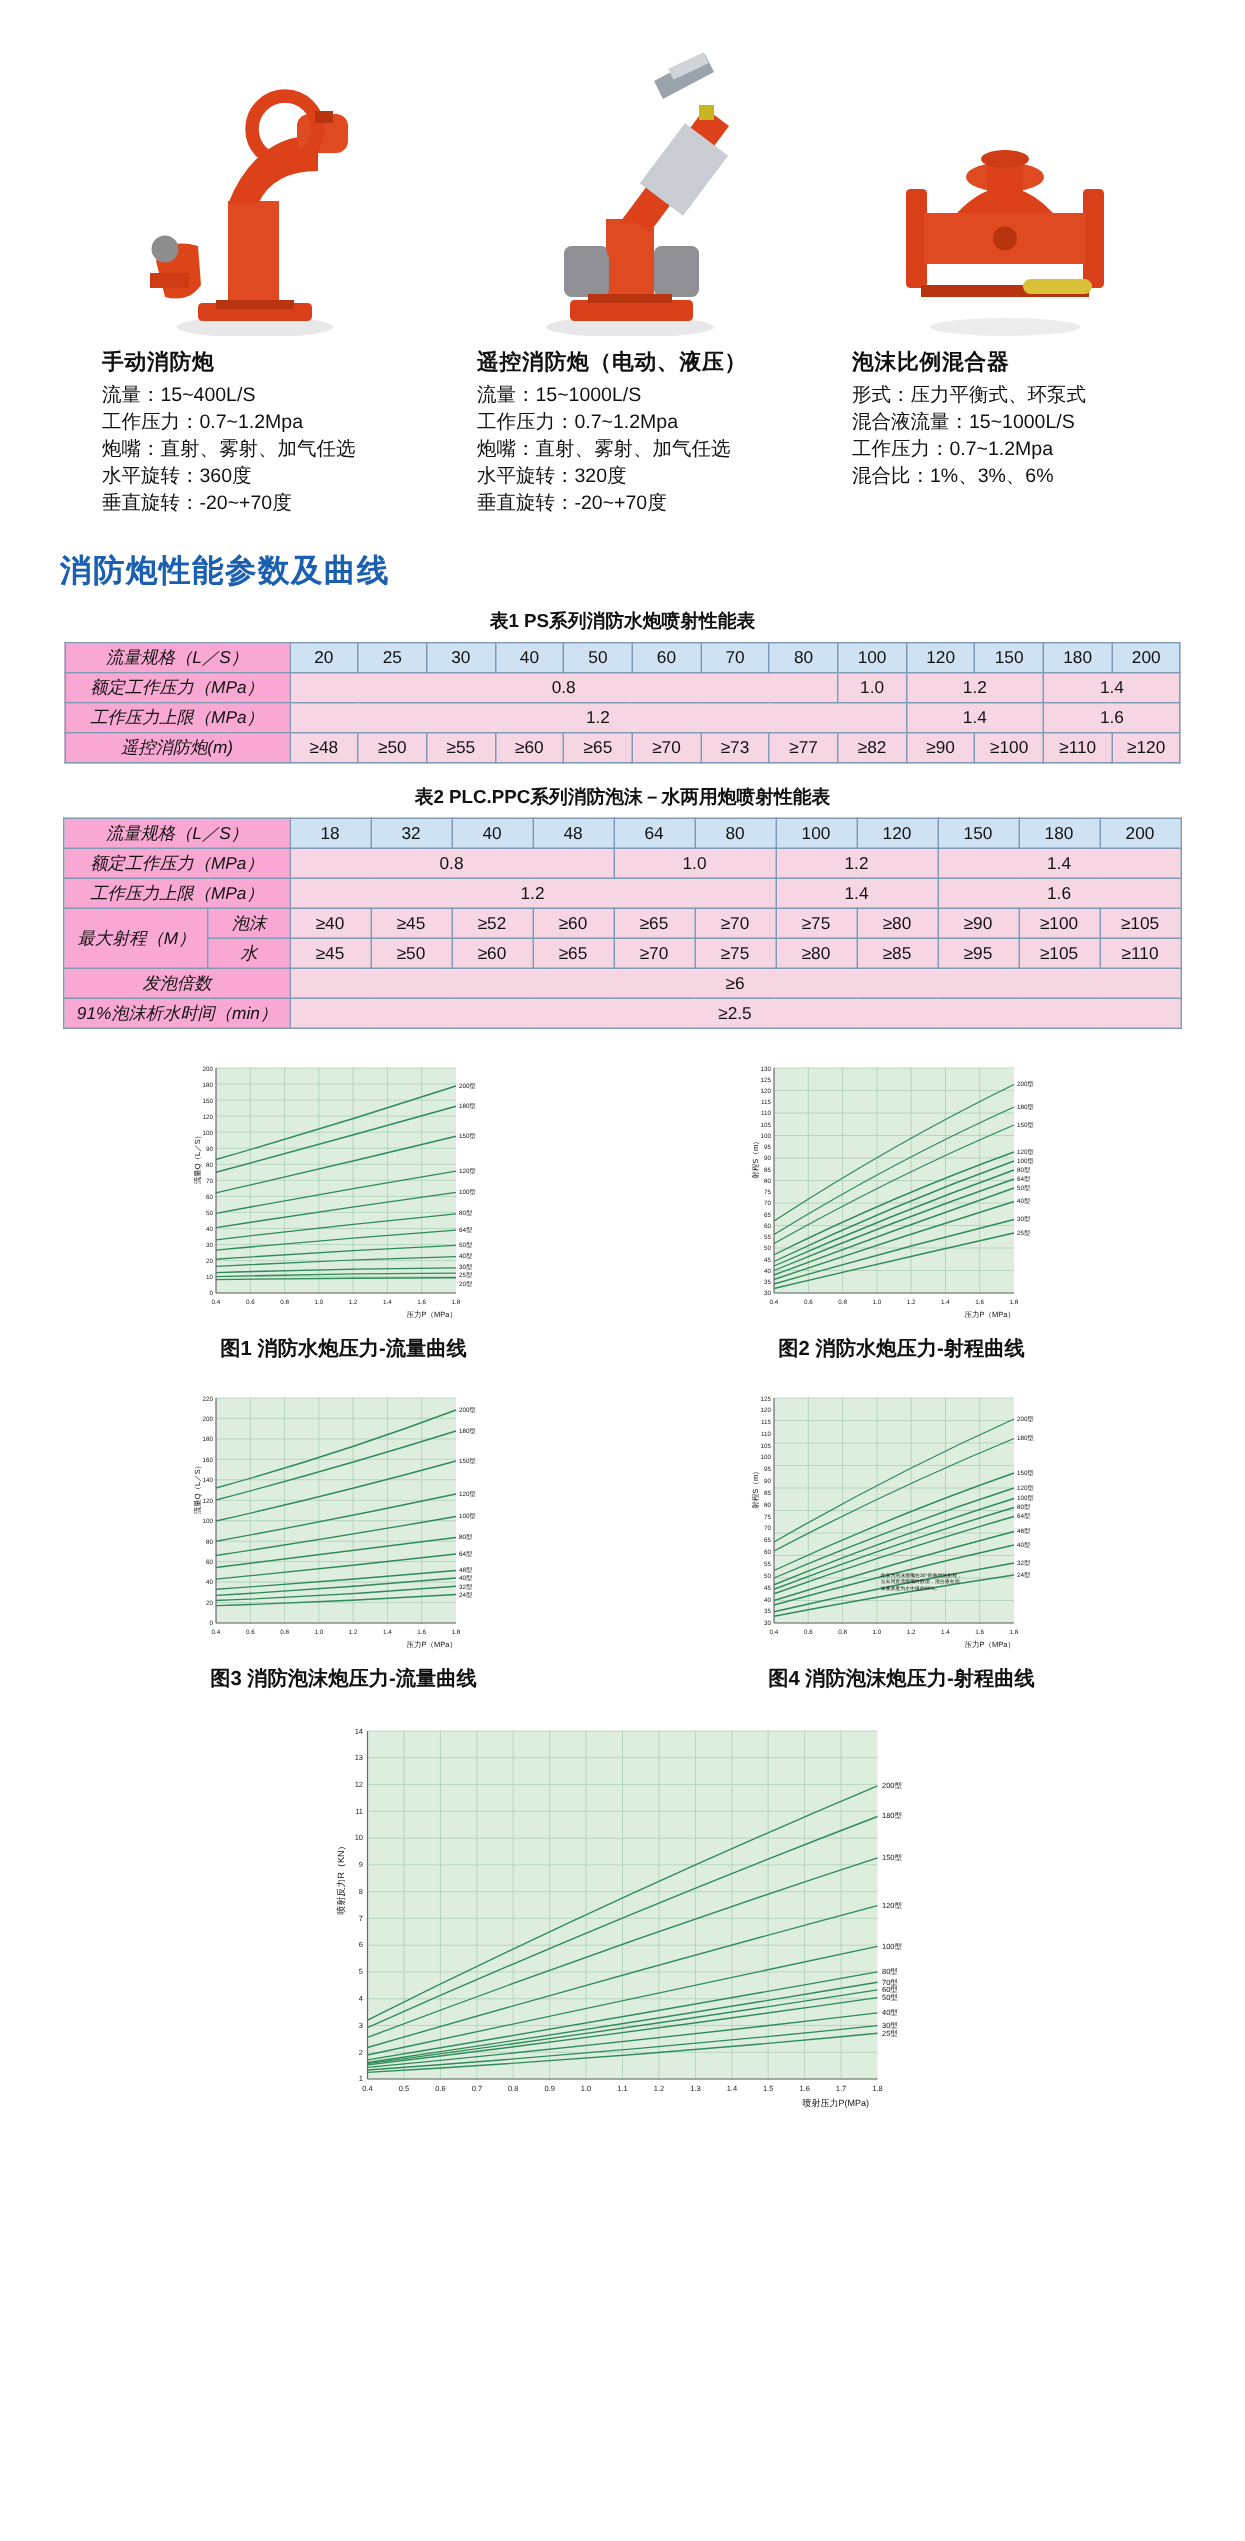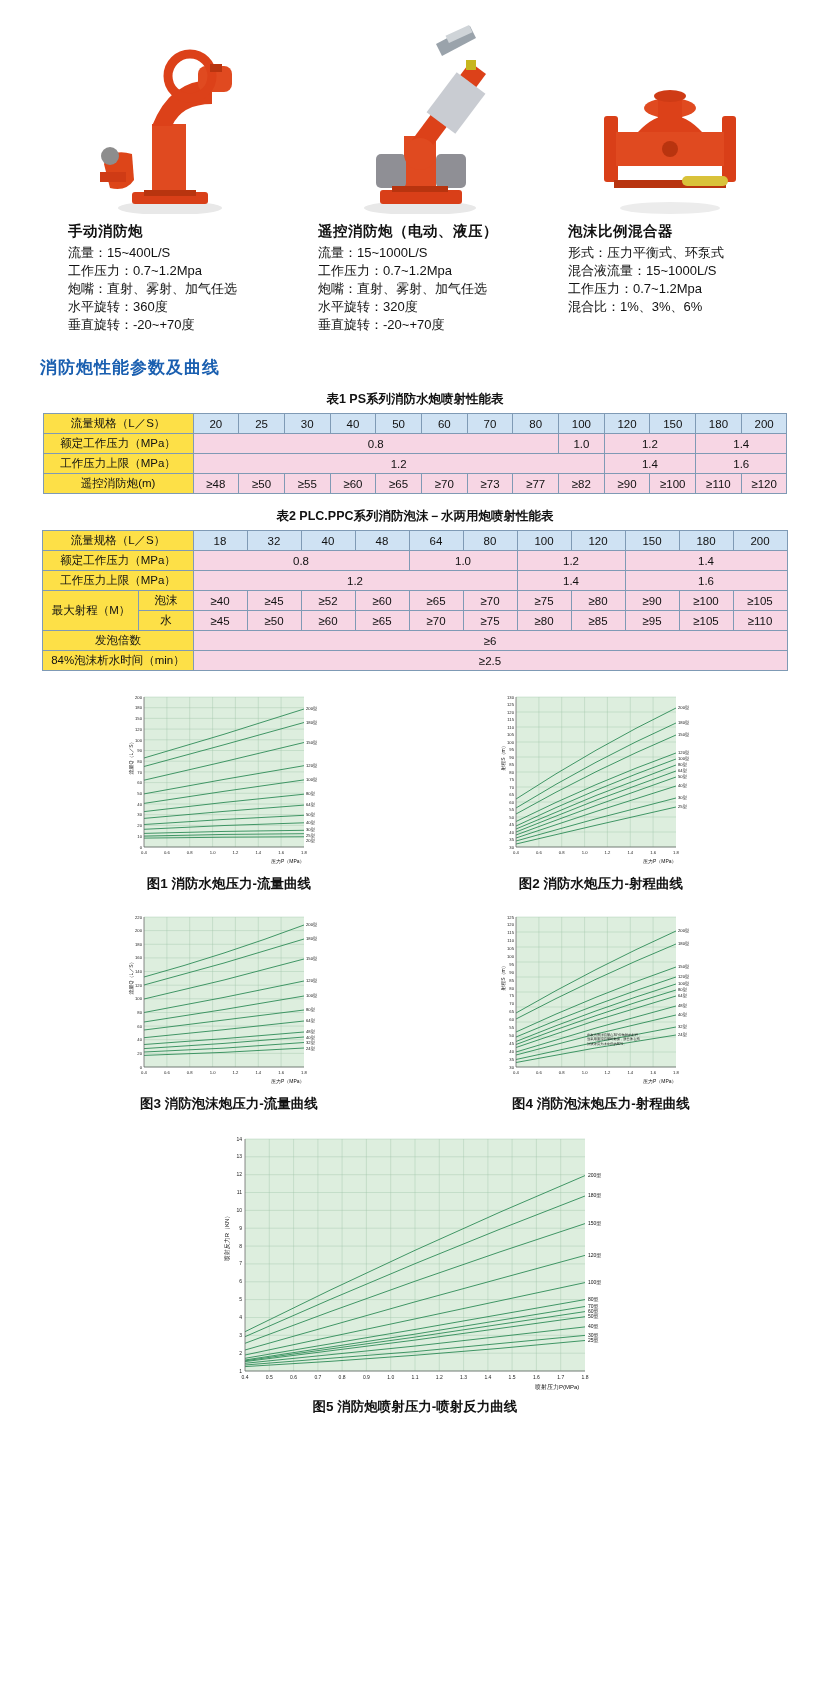--- a/index.html
+++ b/index.html
@@ -10,21 +10,21 @@
     background: #ffffff;
     font-family: "Liberation Sans", "DejaVu Sans", sans-serif;
     color: #1a1a1a;
     position: relative;
     overflow: hidden;
   }
 
   
   .products {
     display: flex;
-    padding: 4px 40px 0 40px;
+    padding: 14px 40px 0 40px;
     gap: 0;
   }
   .product {
     width: 253px;
     padding-left: 10px;
   }
   .product-img {
     height: 210px;
     display: flex;
     align-items: flex-end;
@@ -44,21 +44,21 @@
   .spec-line {
     font-size: 13px;
     line-height: 18px;
     color: #111;
     white-space: nowrap;
   }
 
   
   .section-heading {
     color: #1a5fb0;
-    font-size: 17px;
+    font-size: 21px;
     font-weight: bold;
     margin: 22px 0 12px 40px;
     letter-spacing: 1px;
   }
 
   
   .table-caption {
     text-align: center;
     font-size: 12.5px;
     font-weight: bold;
@@ -74,21 +74,21 @@
   table.spec td, table.spec th {
     border: 1px solid #7f9ab5;
     font-size: 11.5px;
     text-align: center;
     height: 20px;
     padding: 1px 2px;
     color: #111;
     font-weight: normal;
   }
   .hdr-cell { background: #cfe2f3; }
-  .lbl-cell { background: #fde047; text-align: center; }
+  .lbl-cell { background: #f9a8d4; text-align: center; font-style: italic; }
   .val-cell { background: #f7d6e4; }
 
   
   .charts-grid {
     width: 760px;
     margin: 16px auto 0 auto;
   }
   .chart-row {
     display: flex;
     justify-content: center;
@@ -319,21 +319,21 @@
       <td class="val-cell">≥85</td>
       <td class="val-cell">≥95</td>
       <td class="val-cell">≥105</td>
       <td class="val-cell">≥110</td>
     </tr>
     <tr>
       <td class="lbl-cell" colspan="2">发泡倍数</td>
       <td class="val-cell" colspan="11">≥6</td>
     </tr>
     <tr>
-      <td class="lbl-cell" colspan="2">84%泡沫析水时间（min）</td>
+      <td class="lbl-cell" colspan="2">91%泡沫析水时间（min）</td>
       <td class="val-cell" colspan="11">≥2.5</td>
     </tr>
   </tbody>
 </table>
 
 <div class="charts-grid">
 
   <div class="chart-row">
 
     <div class="chart-box">
@@ -783,16 +783,15 @@
         <text x="383" y="157">100型</text>
         <text x="383" y="174">80型</text>
         <text x="383" y="181">70型</text>
         <text x="383" y="186">60型</text>
         <text x="383" y="191">50型</text>
         <text x="383" y="201">40型</text>
         <text x="383" y="210">30型</text>
         <text x="383" y="215">25型</text>
       </g>
     </svg>
-    <div class="chart-title">图5 消防炮喷射压力-喷射反力曲线</div>
   </div>
 
 </div>
 
 </body></html>

